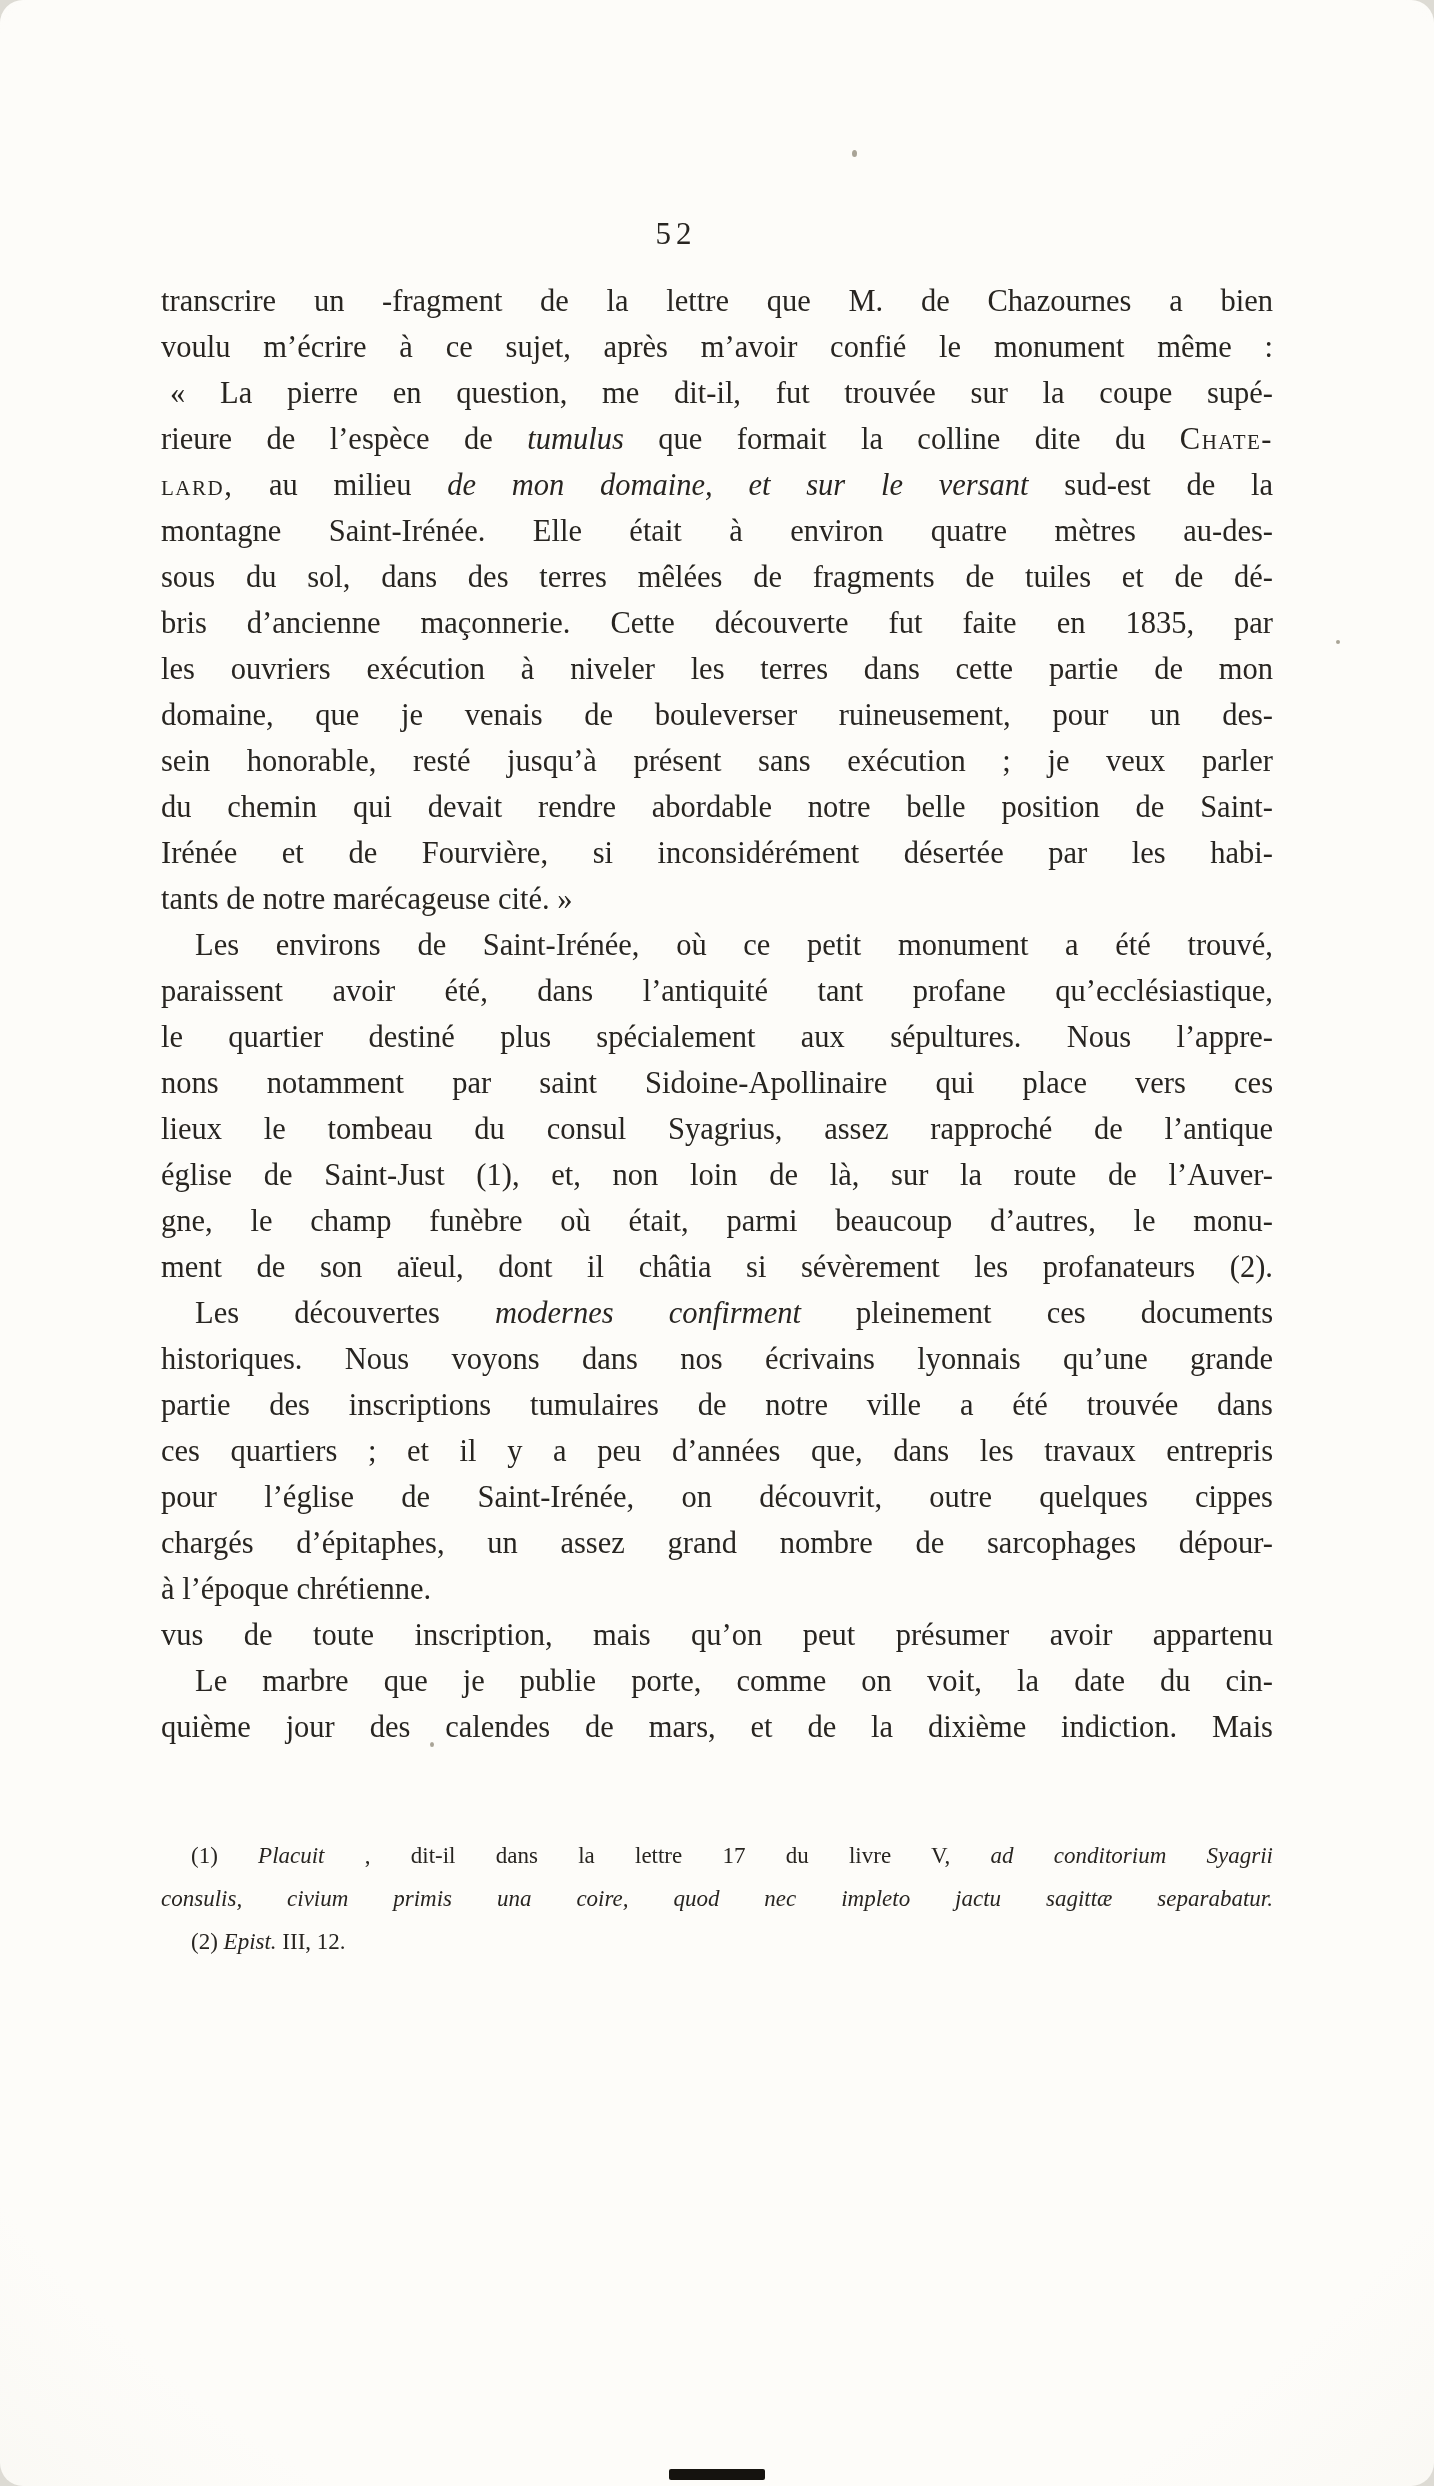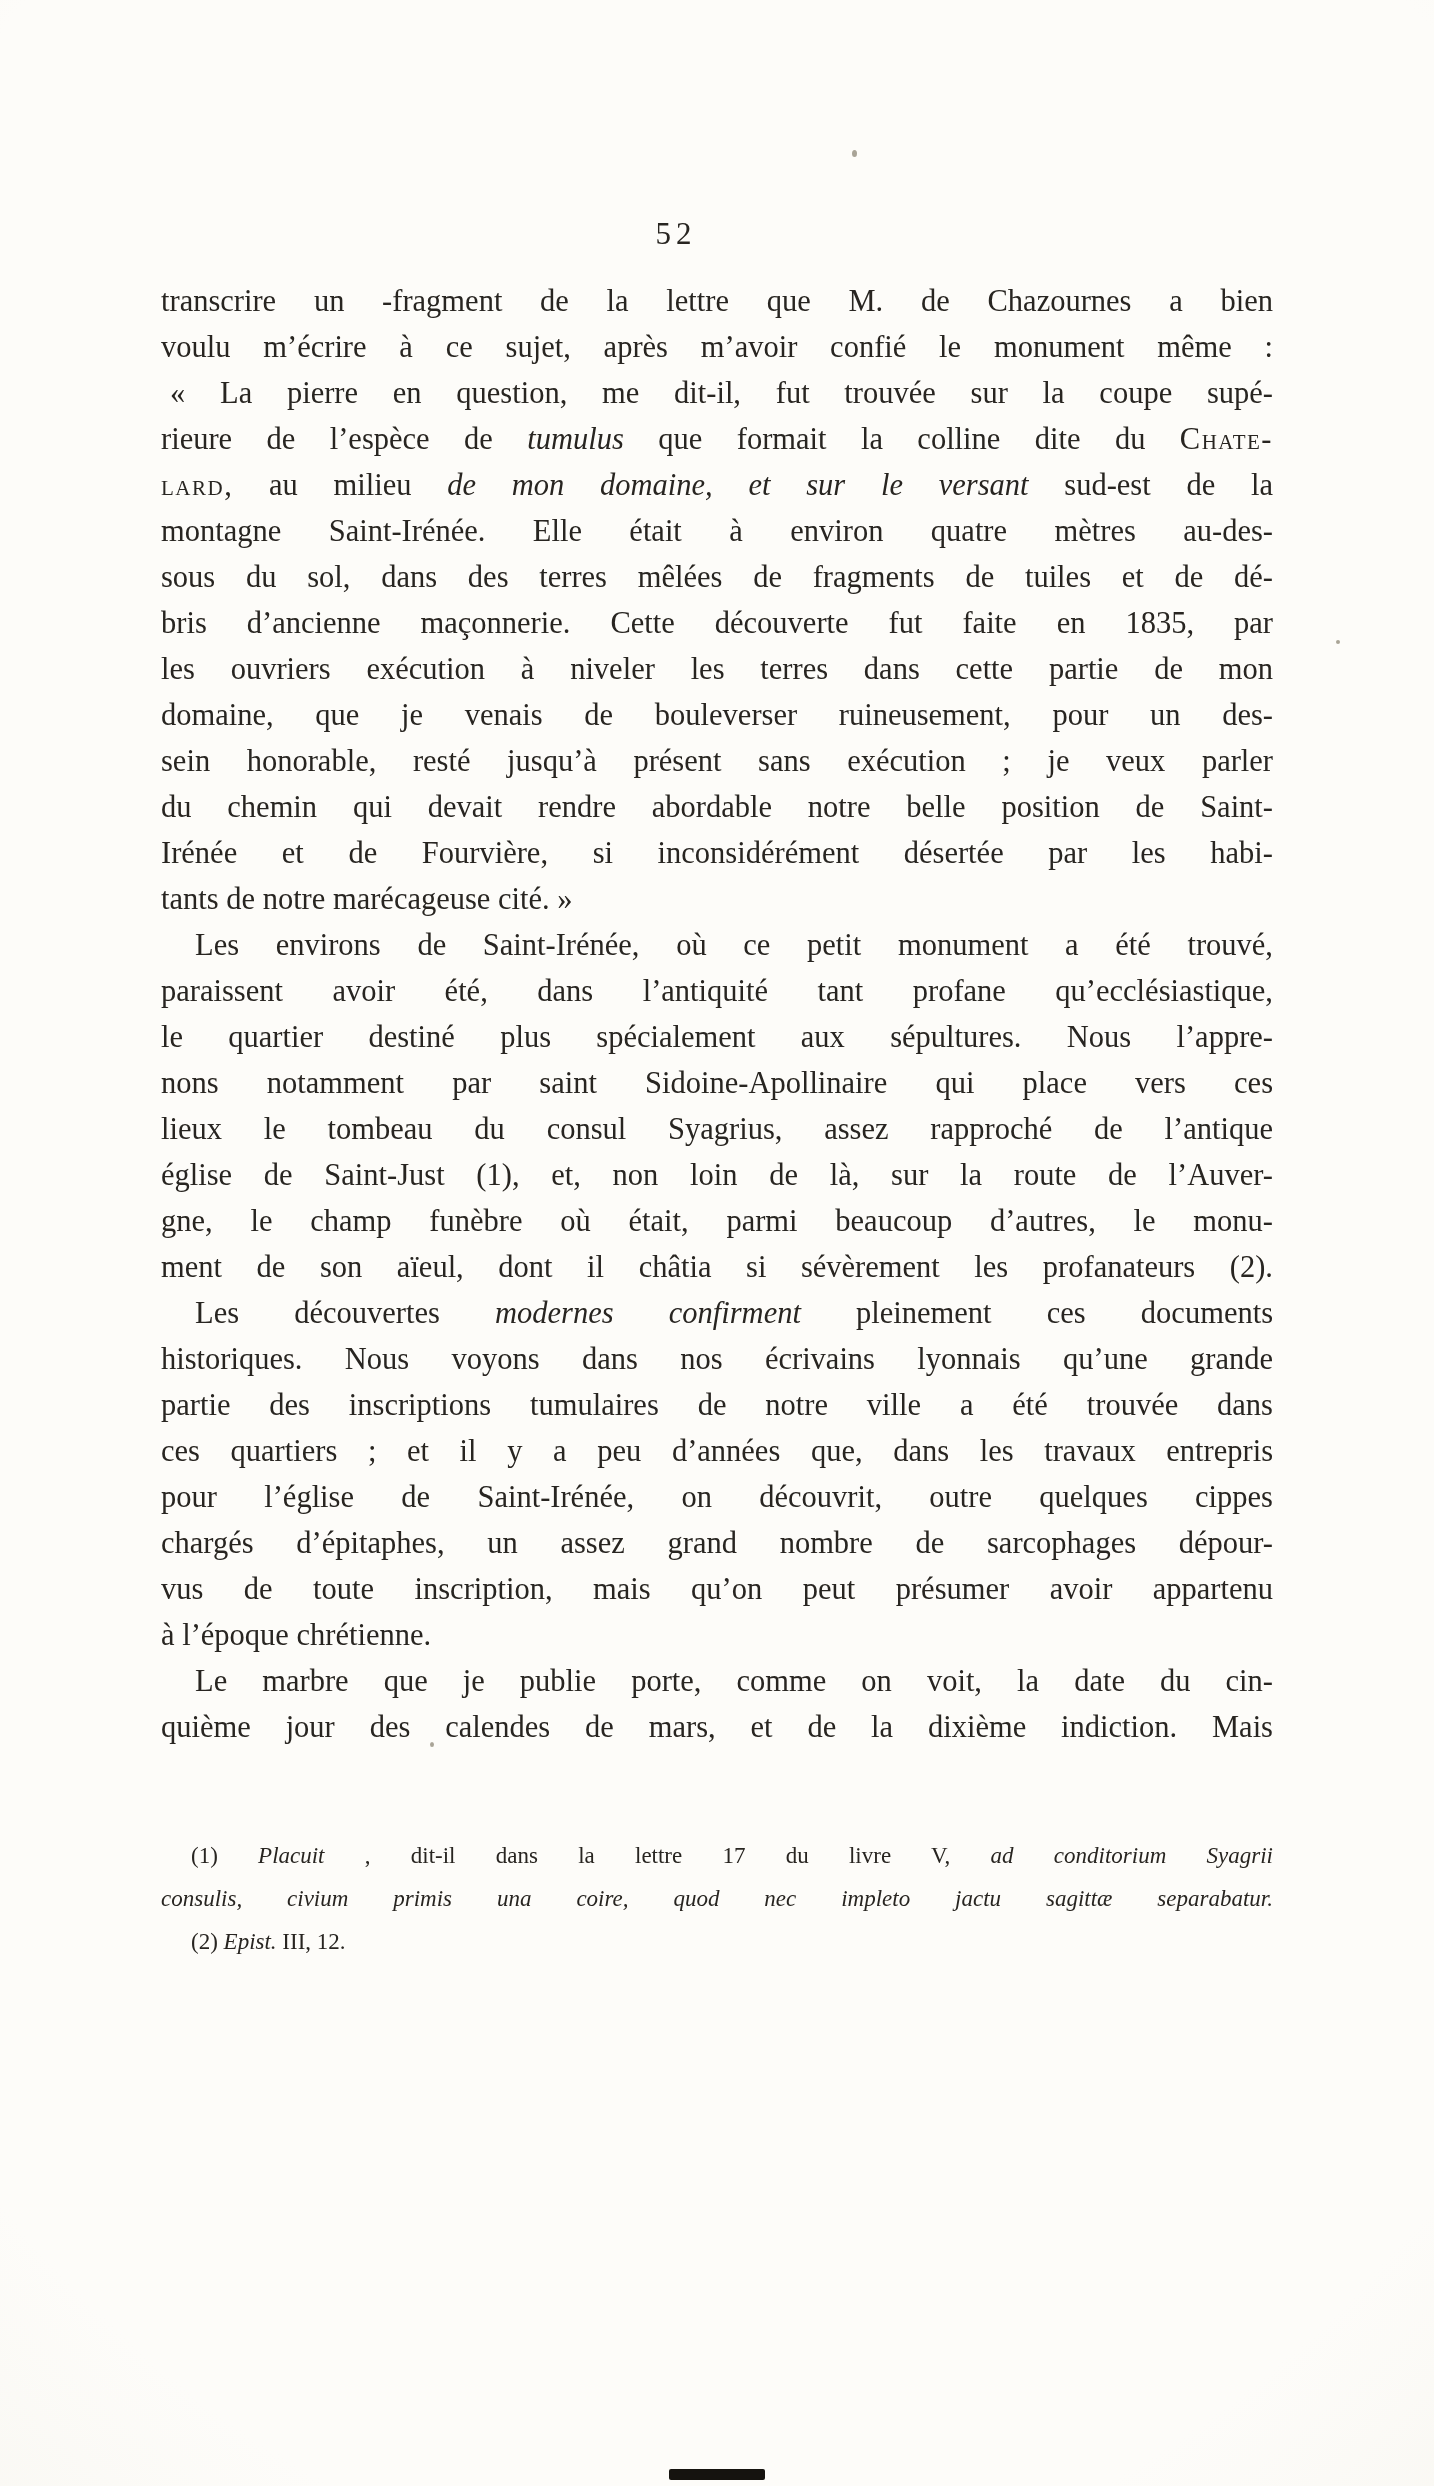--- a/index.html
+++ b/index.html
@@ -12,20 +12,21 @@
     background: #dddbd4;
     font-family: "Liberation Serif", "DejaVu Serif", serif;
   }
   .page {
     position: relative;
     width: 1434px;
     height: 2486px;
     overflow: hidden;
     background: radial-gradient(ellipse 120% 95% at 50% 45%, #fdfcf9 62%, #f3f1e9 92%, #ebe9df 100%);
     color: #282521;
+    border-radius: 23px;
   }
   .page-number {
     position: absolute;
     top: 216px;
     left: 120px;
     width: 1112px;
     text-align: center;
     font-size: 31px;
     letter-spacing: 5px;
   }
@@ -111,22 +112,22 @@
       <div class="line"><span>lieux le tombeau du consul Syagrius, assez rapproché de l’antique</span></div>
       <div class="line"><span>église de Saint-Just (1), et, non loin de là, sur la route de l’Auver-</span></div>
       <div class="line"><span>gne, le champ funèbre où était, parmi beaucoup d’autres, le monu-</span></div>
       <div class="line"><span>ment de son aïeul, dont il châtia si sévèrement les profanateurs (2).</span></div>
       <div class="line ind-para"><span>Les découvertes </span><span class="seg-italic">modernes confirment</span><span> pleinement ces documents</span></div>
       <div class="line"><span>historiques. Nous voyons dans nos écrivains lyonnais qu’une grande</span></div>
       <div class="line"><span>partie des inscriptions tumulaires de notre ville a été trouvée dans</span></div>
       <div class="line"><span>ces quartiers ; et il y a peu d’années que, dans les travaux entrepris</span></div>
       <div class="line"><span>pour l’église de Saint-Irénée, on découvrit, outre quelques cippes</span></div>
       <div class="line"><span>chargés d’épitaphes, un assez grand nombre de sarcophages dépour-</span></div>
+      <div class="line nojust"><span>à l’époque chrétienne.</span></div>
       <div class="line"><span>vus de toute inscription, mais qu’on peut présumer avoir appartenu</span></div>
-      <div class="line nojust"><span>à l’époque chrétienne.</span></div>
       <div class="line ind-para"><span>Le marbre que je publie porte, comme on voit, la date du cin-</span></div>
       <div class="line"><span>quième jour des calendes de mars, et de la dixième indiction. Mais</span></div>
     </div>
 
   <div class="footnote-block" id="footnote-lines">
       <div class="fn-line ind-para"><span>(1) </span><span class="seg-italic">Placuit</span><span> , dit-il dans la lettre 17 du livre V, </span><span class="seg-italic">ad conditorium Syagrii</span></div>
       <div class="fn-line"><span class="seg-italic">consulis, civium primis una coire, quod nec impleto jactu sagittæ separabatur.</span></div>
       <div class="fn-line nojust ind-para"><span>(2) </span><span class="seg-italic">Epist.</span><span> III, 12.</span></div>
     </div>
 

